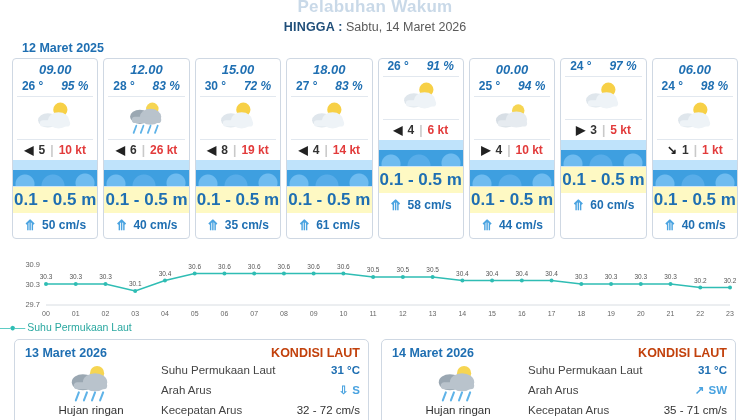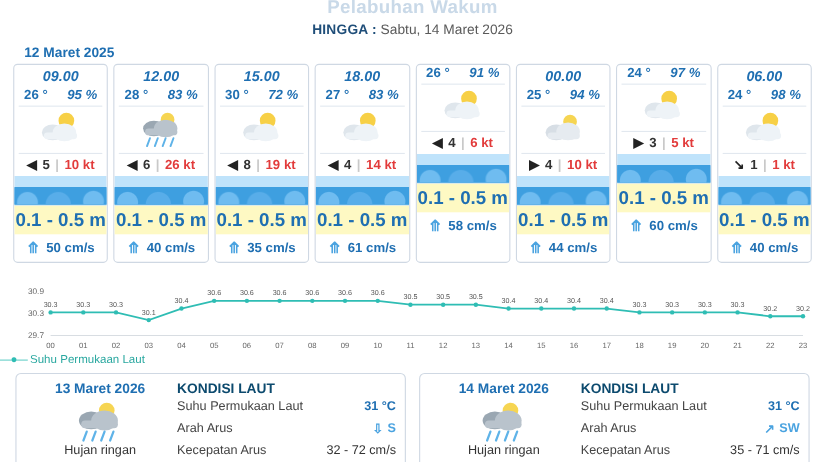--- a/index.html
+++ b/index.html
@@ -137,29 +137,29 @@
   .panel {
     flex:1;
     border:1px solid #cfd8e3;
     border-radius:5px;
     background:#fff;
     padding:6px 8px 4px 10px;
     display:flex;
     min-height:100px;
   }
   .panel-left { width: 132px; flex: 0 0 132px; }
-  .panel-date { color:#1f6fb2; font-weight:bold; font-size:12.5px;text-align:center; }
+  .panel-date { color:#1f6fb2; font-weight:bold; font-size:12.5px; }
   .panel-wx { height:42px; display:flex; align-items:center; justify-content:center; margin-top:2px;}
   .panel-cond { text-align:center; font-size:11.5px; color:#333; }
   .panel-tr {
     display:flex; justify-content:space-around; align-items:center;
     color:#1f6fb2; font-weight:bold; font-size:12.5px; margin-top:2px;
   }
   .panel-right { flex:1; padding-left:4px; }
-  .panel-title { color:#0c4a6e; font-weight:bold; font-size:12.5px; margin-bottom:4px; }
+  .panel-title { color:#c2410c; font-weight:bold; font-size:12.5px; margin-bottom:4px;text-align:right; }
   .kv { display:flex; align-items:center; font-size:11.5px; color:#444; margin-bottom:7px; }
   .kv .k { flex:1; }
   .kv .v { color:#1f6fb2; font-weight:bold; white-space:nowrap; }
   .kv .v.dark { color:#333; font-weight:normal;text-align:center; }
   .kv .vi { color:#4aa3e0; font-weight:bold; display:flex; align-items:center; gap:4px;}
 </style>
 </head>
 <body>
 
 <div class="page">

